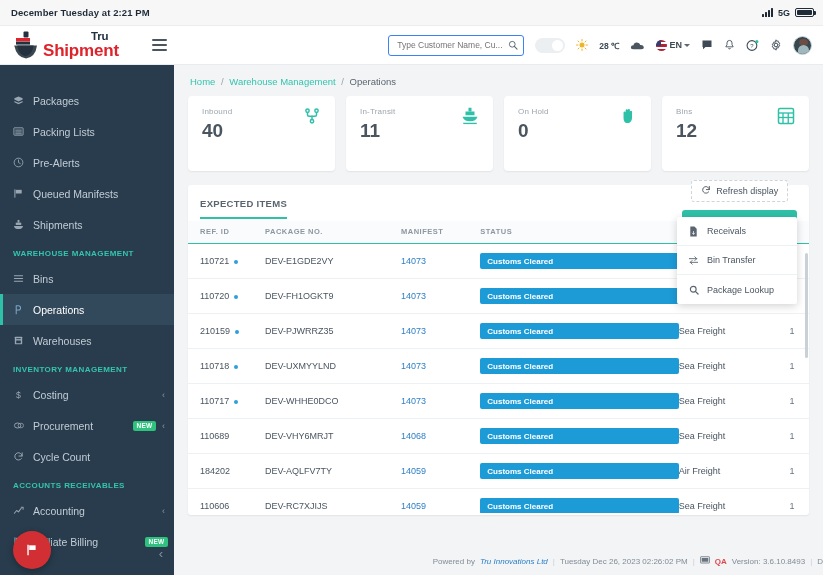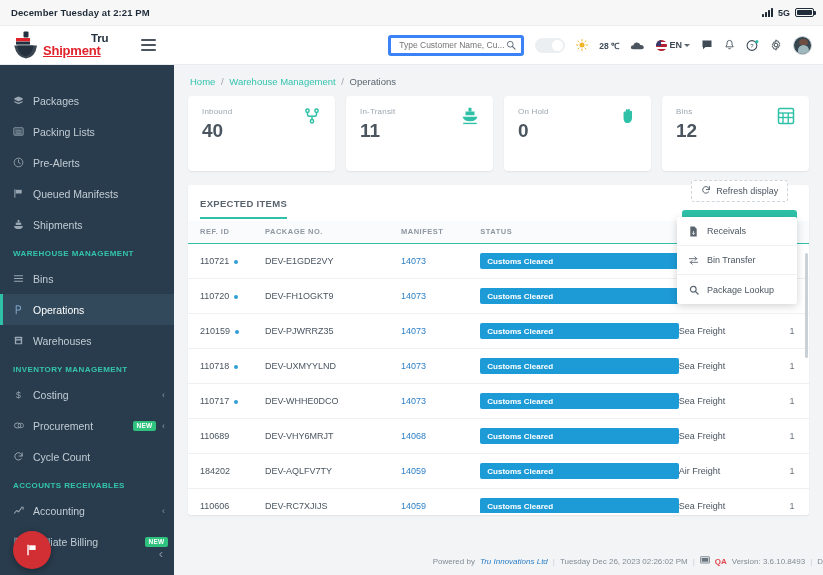--- a/index.html
+++ b/index.html
@@ -33,27 +33,27 @@
   .topnav {
     height: 39px; background: #ffffff;
     display: flex; align-items: center;
     border-bottom: 1px solid #e9ecef;
     position: relative; z-index: 30;
   }
   .brand { width: 174px; display: flex; align-items: center; padding-left: 11px; }
   .logo-mark { width: 30px; height: 30px; position: relative; flex: none; }
   .logo-word { margin-left: 2px; line-height: 1; }
   .logo-word .t1 { font-size: 11.5px; font-weight: bold; color: #23313f; display:block; letter-spacing:-.2px;margin-left:48px;}
-  .logo-word .t2 { font-size: 13px; font-weight: bold; color: #e0222a; display:block; letter-spacing:-.2px; margin-top:-1px;text-decoration:underline;}
+  .logo-word .t2 { font-size: 17px; font-weight: bold; color: #e0222a; display:block; letter-spacing:-.2px; margin-top:-1px;}
   .hamburger { margin-left: 33px; cursor: pointer; display:flex; flex-direction:column; gap:3px;}
   .hamburger i { display:block; width: 15px; height: 1.8px; background: #4a5560; border-radius:1px;}
 
   .topnav-right { margin-left: auto; display: flex; align-items: center; gap: 11px; padding-right: 11px; }
   .searchbox {
-    width: 136px; height: 21px; border: 3px solid #3b82f6; border-radius: 3px;
+    width: 136px; height: 21px; border: 1px solid #3b82f6; border-radius: 3px;
     display: flex; align-items: center; padding: 0 5px 0 8px; background:#fff;
   }
   .searchbox input {
     border: none; outline: none; font-size: 8.5px; color: #8a949e; width: 100%;
     font-family: "Liberation Sans", sans-serif; background: transparent;
   }
   .searchbox .mag { flex:none; }
   .toggle {
     width: 30px; height: 15px; border-radius: 8px; background: #eceff2;
     display:flex; align-items:center; justify-content:flex-end; padding: 0 2px; cursor:pointer;

